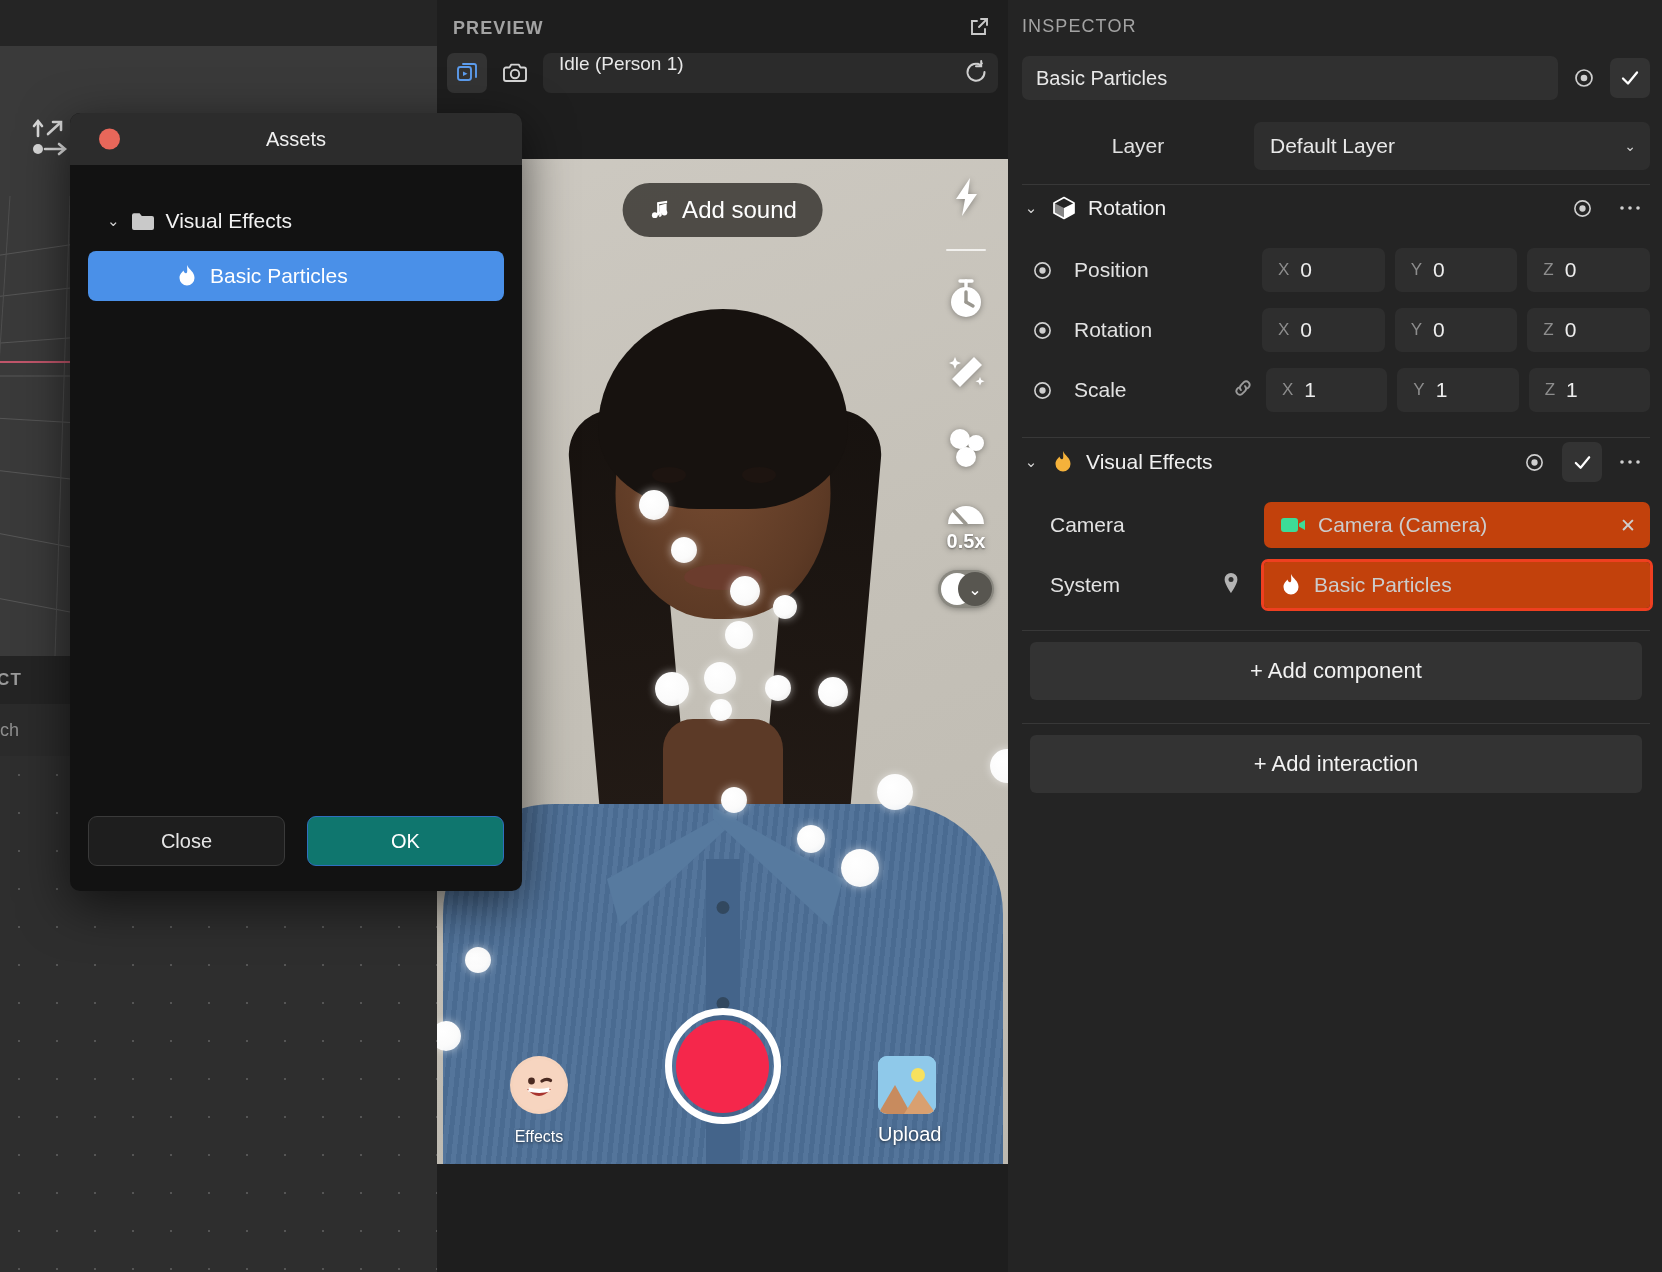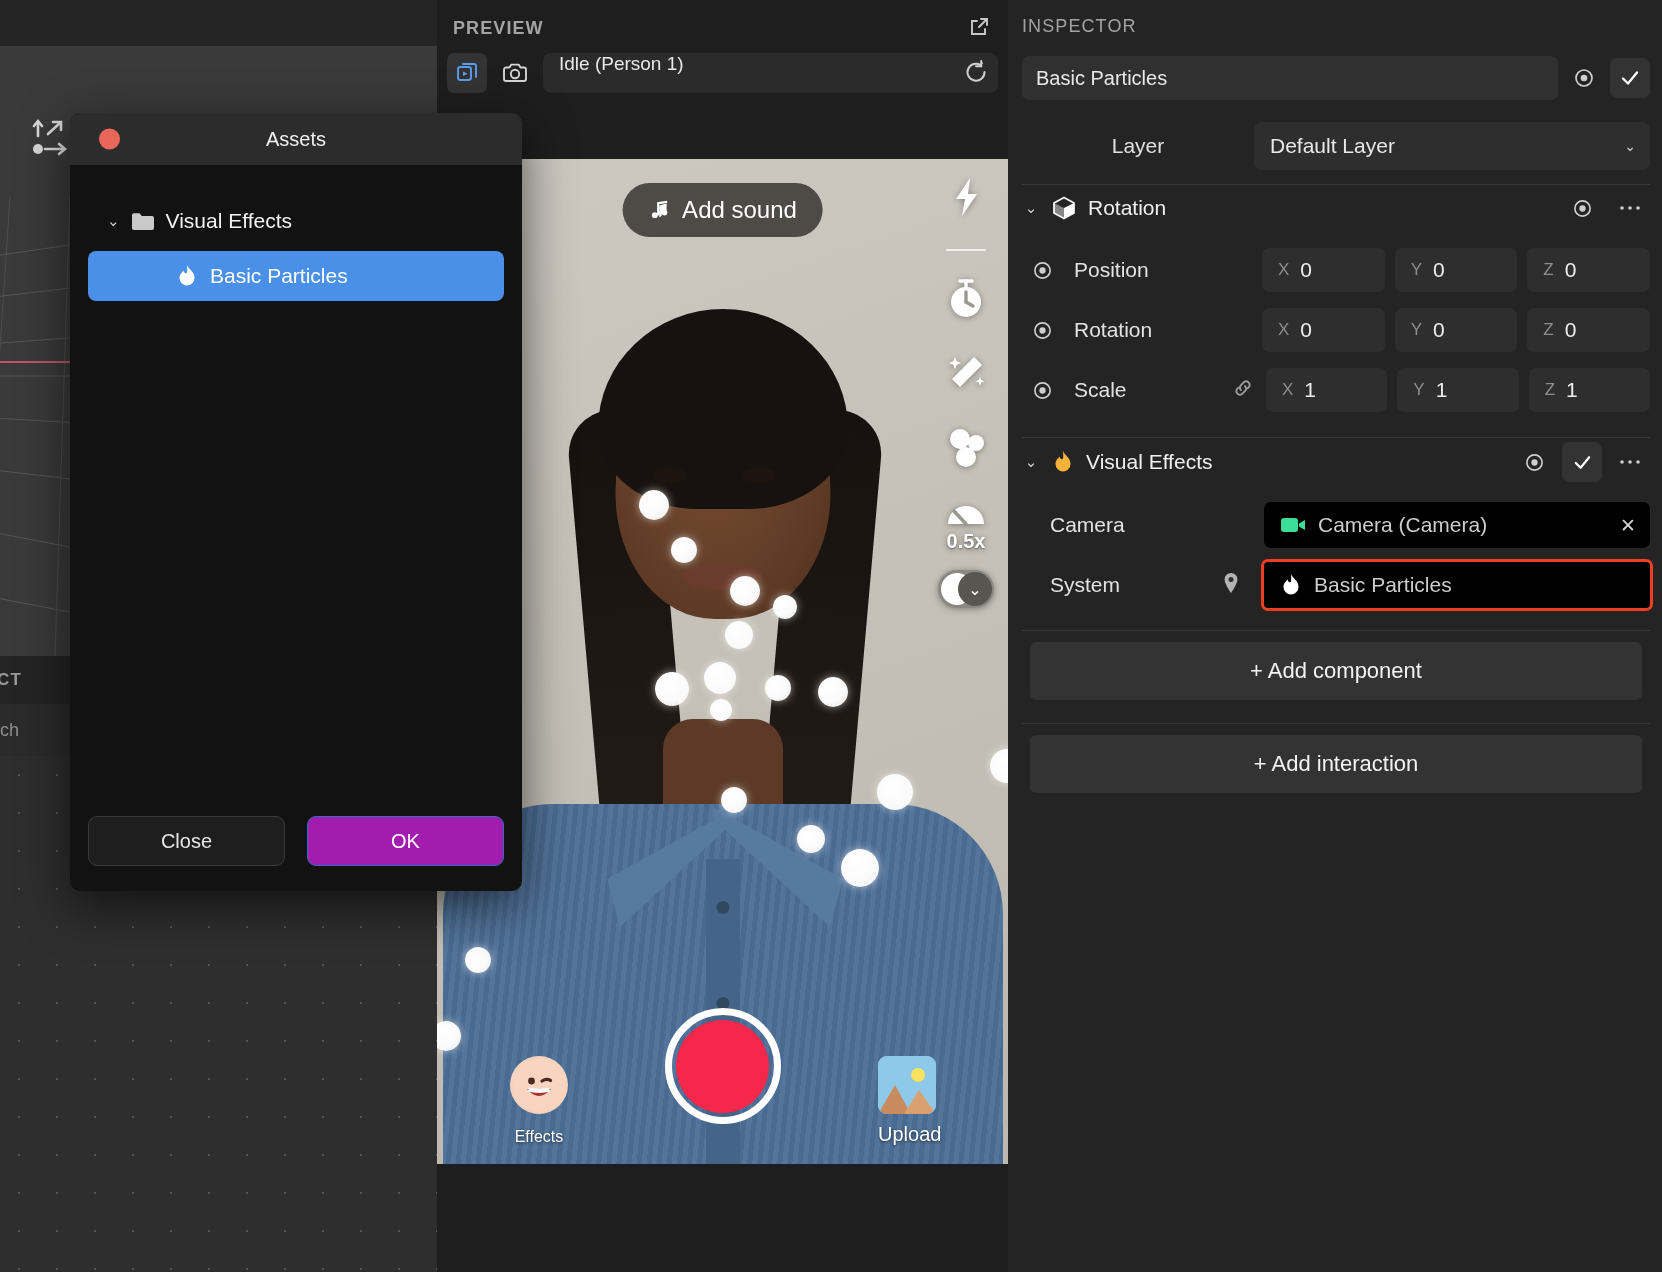--- a/index.html
+++ b/index.html
@@ -251,21 +251,21 @@
     gap: 22px; padding: 0 18px;
   }
   .btn-close {
     flex: 1 1 0; height: 50px; border-radius: 9px;
     background: #1e1e1e; border: 1px solid #3a3a3a;
     color: #e6e6e6; font-size: 20px;
     display: flex; align-items: center; justify-content: center;
   }
   .btn-ok {
     flex: 1 1 0; height: 50px; border-radius: 9px;
-    background: #a21caf; border: 1px solid #2f6fbf;
+    background: #0f766e; border: 1px solid #2f6fbf;
     color: #ffffff; font-size: 20px;
     display: flex; align-items: center; justify-content: center;
   }
 
   
   .inspector {
     position: absolute; left: 1008px; top: 0; width: 654px; height: 1272px;
     background: #242424;
   }
   .insp-title {
@@ -319,21 +319,21 @@
   }
   .num-field {
     flex: 1 1 0; height: 44px; background: #2e2e2e; border-radius: 7px;
     display: flex; align-items: center; gap: 11px; padding-left: 16px;
   }
   .num-axis { color: #8d8d8d; font-size: 17px; }
   .num-val { color: #ededed; font-size: 21px; }
   .link-icon { color: #9b9b9b; font-size: 18px; margin-right: 2px; }
 
   .ref-field {
-    flex: 1 1 0; height: 46px; background: #000000; border-radius: 7px;
+    flex: 1 1 0; height: 46px; background: #c2410c; border-radius: 7px;
     display: flex; align-items: center; gap: 12px; padding: 0 14px 0 16px;
     color: #cccccc; font-size: 21px;
   }
   .ref-field .x { margin-left: auto; color: #cfcfcf; font-size: 19px; }
   .ref-highlight {
     outline: 3px solid #ef3f20; border-radius: 4px;
   }
   .big-btn {
     position: absolute; left: 22px; right: 20px; height: 58px;
     background: #333333; border-radius: 6px;

